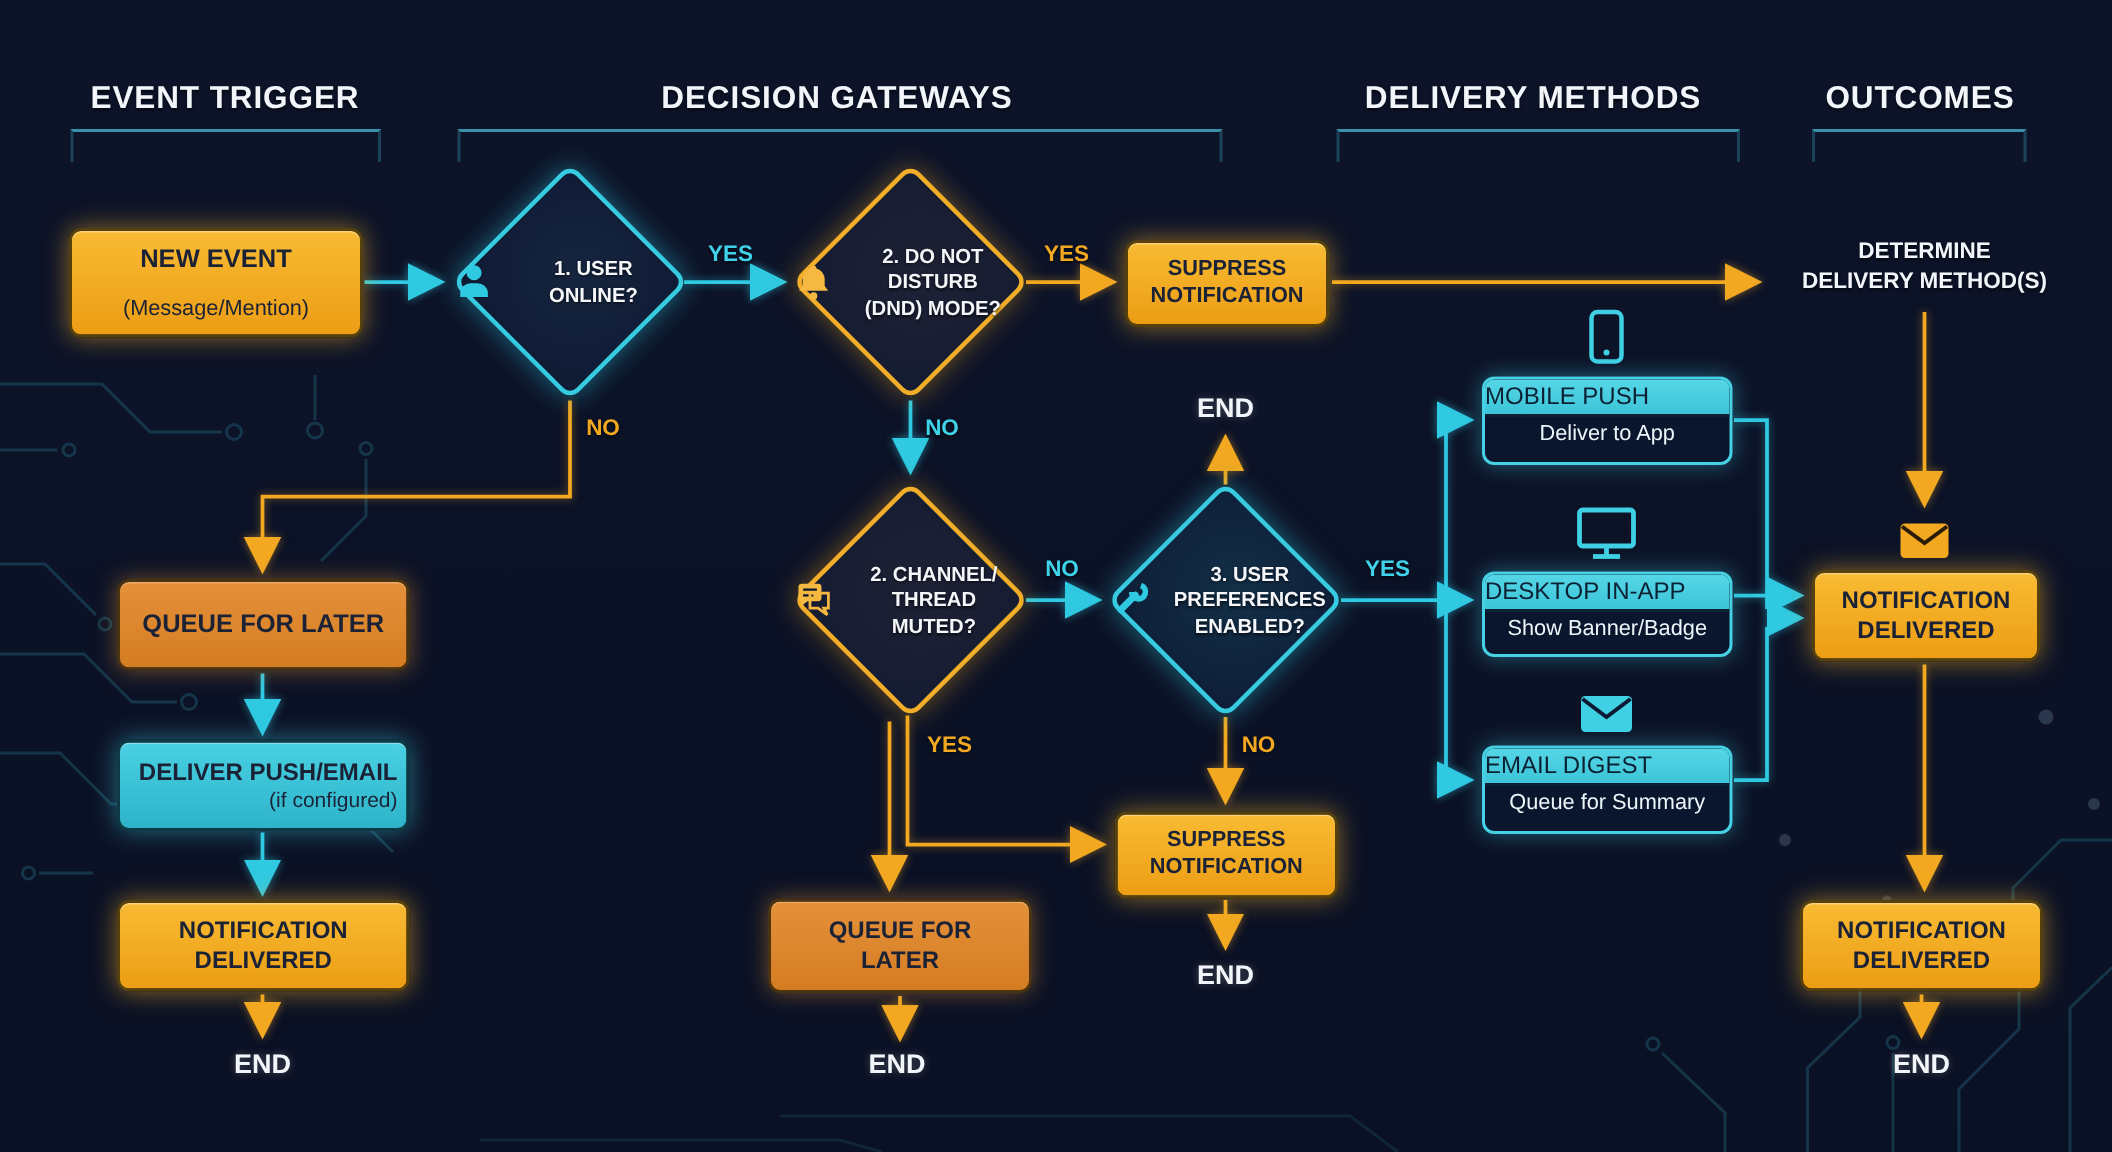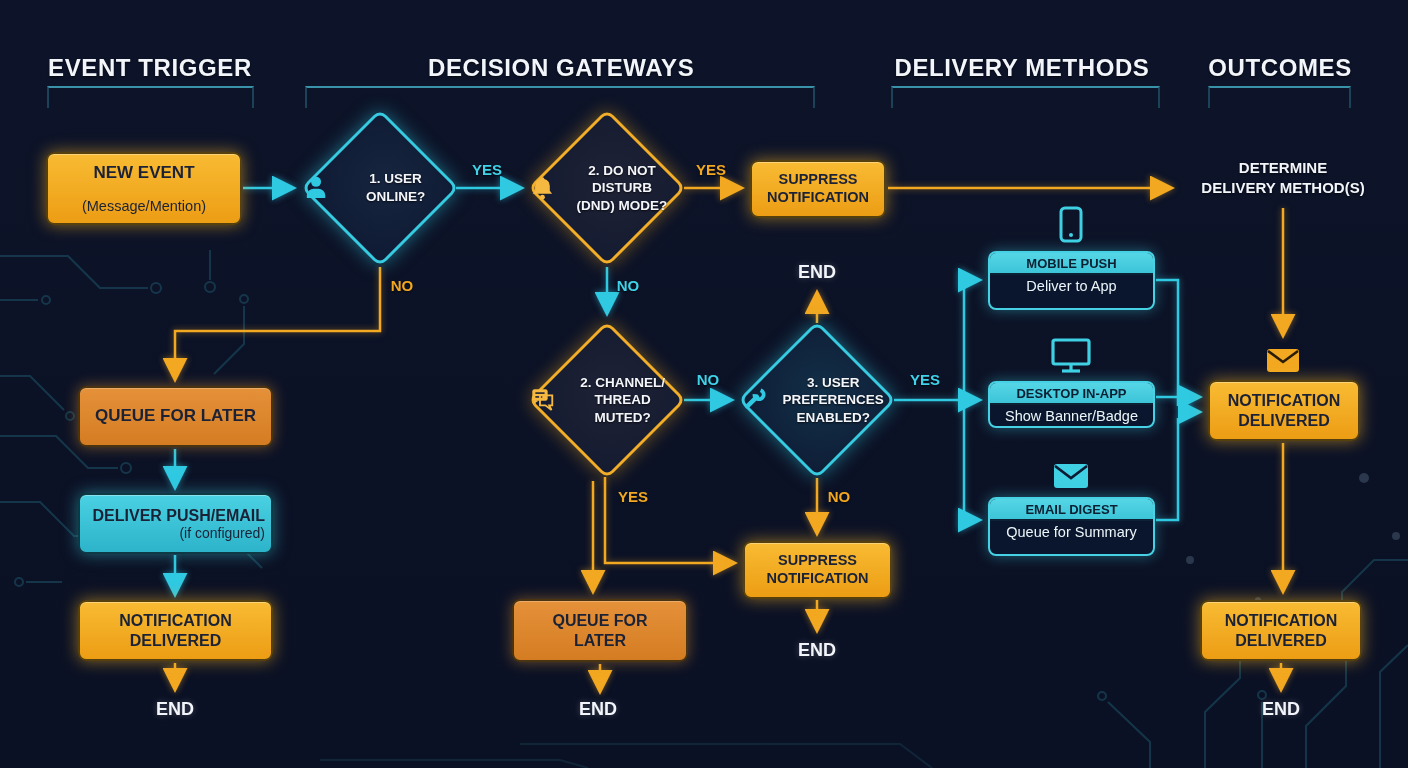--- a/index.html
+++ b/index.html
@@ -7,21 +7,21 @@
     position:relative;width:1408px;height:768px;overflow:hidden;
     background:linear-gradient(180deg,#0d1429 0%,#0c1226 55%,#0b1124 100%);
     font-family:"Liberation Sans","DejaVu Sans",sans-serif;
   }
   svg.layer{position:absolute;left:0;top:0;width:1408px;height:768px;}
   .gc{filter:drop-shadow(0 0 3px rgba(47,201,226,.55));}
   .go{filter:drop-shadow(0 0 3px rgba(242,168,32,.5));}
 
   .hdr{
     position:absolute;width:260px;text-align:center;color:#f2f5fa;
-    font-size:24px;font-weight:700;letter-spacing:.6px;
+    font-size:21px;font-weight:700;letter-spacing:.6px;
     text-shadow:0 1px 2px rgba(0,0,0,.6);white-space:nowrap;
   }
   .bracket{
     position:absolute;height:20px;
     border-top:2px solid rgba(62,160,182,.9);
     border-left:2px solid rgba(40,105,128,.55);
     border-right:2px solid rgba(40,105,128,.55);
   }
 
   .box{
@@ -47,21 +47,21 @@
     box-shadow:0 0 16px rgba(60,200,220,.5),inset 0 1px 0 rgba(255,255,255,.35);
   }
 
   .method{
     position:absolute;border:2px solid #46d2e4;border-radius:8px;
     background:rgba(11,23,46,.92);box-shadow:0 0 14px rgba(60,200,220,.45);
     display:flex;flex-direction:column;overflow:hidden;box-sizing:border-box;
   }
   .method .mh{
     background:linear-gradient(180deg,#55d6e6,#3cc4d8);color:#0b2133;
-    font-weight:700;font-size:13px;text-align:center;padding:3px 0 2px;
+    font-weight:400;font-size:16px;padding:3px 0 2px;
     border-bottom:2px solid #0c2134;
   }
   .method .mb{color:#ecf6fa;font-size:14.5px;text-align:center;padding:3px 0;}
 
   .diamond{position:absolute;width:154px;height:154px;}
   .diamond .shape{
     position:absolute;left:50%;top:50%;width:106px;height:106px;
     transform:translate(-50%,-50%) rotate(45deg);border-radius:9px;
   }
   .diamond.cy .shape{
@@ -304,21 +304,21 @@
   <div class="method" style="left:988px;top:251px;width:167px;height:59px;">
     <div class="mh">MOBILE PUSH</div>
     <div class="mb">Deliver to App</div>
   </div>
 
   <svg class="ic" style="left:1050px;top:338px;" width="42" height="36" viewBox="0 0 42 36">
     <rect x="3" y="2" width="36" height="24" rx="2" fill="none" stroke="#3fd0e4" stroke-width="3.2"></rect>
     <line x1="21" y1="26" x2="21" y2="32" stroke="#3fd0e4" stroke-width="3.2"></line>
     <line x1="12" y1="33" x2="30" y2="33" stroke="#3fd0e4" stroke-width="3.2"></line>
   </svg>
-  <div class="method" style="left:988px;top:381px;width:167px;height:47px;">
+  <div class="method" style="left:988px;top:381px;width:167px;height:57px;">
     <div class="mh">DESKTOP IN-APP</div>
     <div class="mb">Show Banner/Badge</div>
   </div>
 
   <svg class="ic" style="left:1053px;top:463px;" width="36" height="26" viewBox="0 0 36 26">
     <rect x="1" y="1" width="34" height="24" rx="3" fill="#3fd0e4"></rect>
     <path d="M2,3 L18,15 L34,3" fill="none" stroke="#0c1a33" stroke-width="2.6"></path>
   </svg>
   <div class="method" style="left:988px;top:497px;width:167px;height:59px;">
     <div class="mh">EMAIL DIGEST</div>

